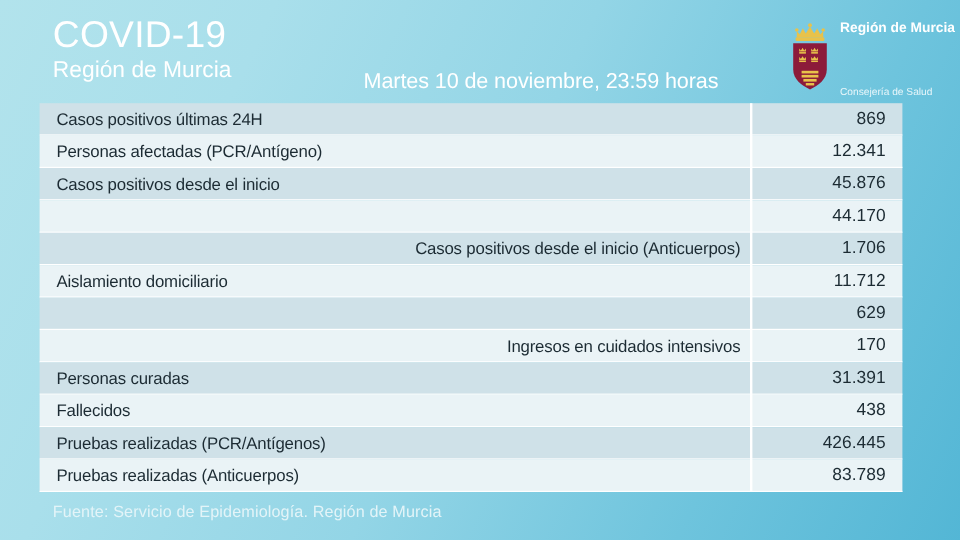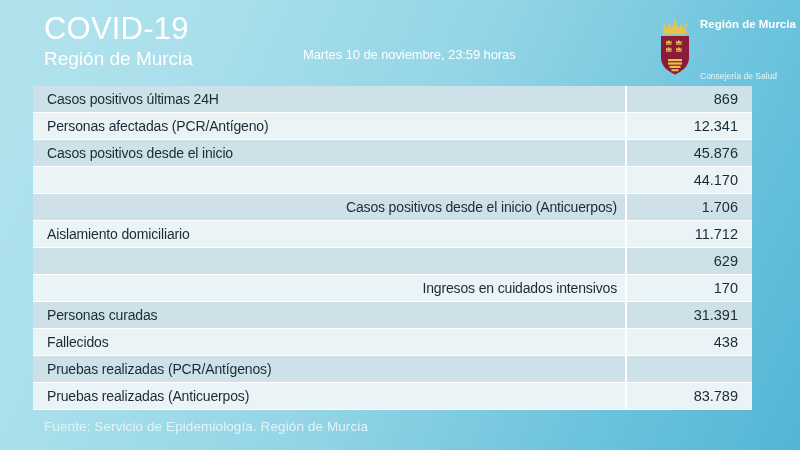--- a/index.html
+++ b/index.html
@@ -51,22 +51,22 @@
     font-size: 19px;
     color: #ffffff;
     line-height: 23px;
     margin-top: 1px;
     white-space: nowrap;
   }
 
   #date-line {
     position: absolute;
     left: 303px;
-    top: 47px;
-    font-size: 13px;
+    top: 57px;
+    font-size: 18px;
     color: #ffffff;
     white-space: nowrap;
     letter-spacing: -0.1px;
   }
 
   
   #logo {
     position: absolute;
     left: 657px;
     top: 12px;
@@ -250,20 +250,21 @@
       <div class="row odd">
         <div class="label">Personas curadas</div>
         <div class="value">31.391</div>
       </div>
       <div class="row even">
         <div class="label">Fallecidos</div>
         <div class="value">438</div>
       </div>
       <div class="row odd">
         <div class="label">Pruebas realizadas (PCR/Antígenos)</div>
+        <div class="value">426.445</div>
       </div>
       <div class="row even">
         <div class="label">Pruebas realizadas (Anticuerpos)</div>
         <div class="value">83.789</div>
       </div>
       <div id="col-divider"></div>
   </div>
 
   <div id="footer">Fuente: Servicio de Epidemiología. Región de Murcia</div>
 

